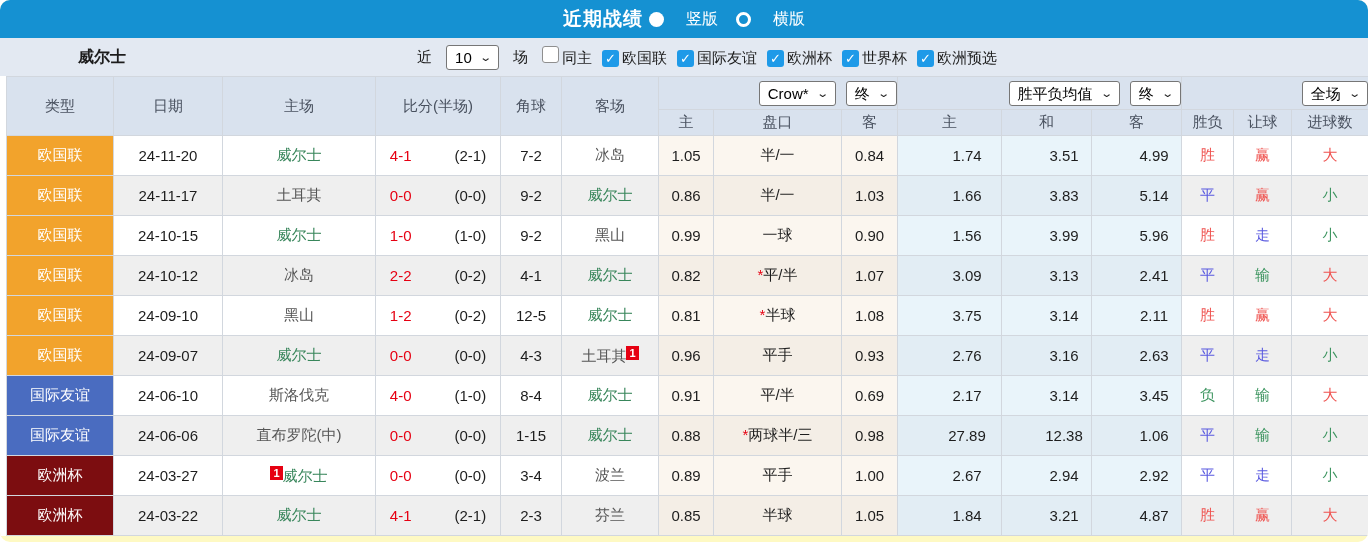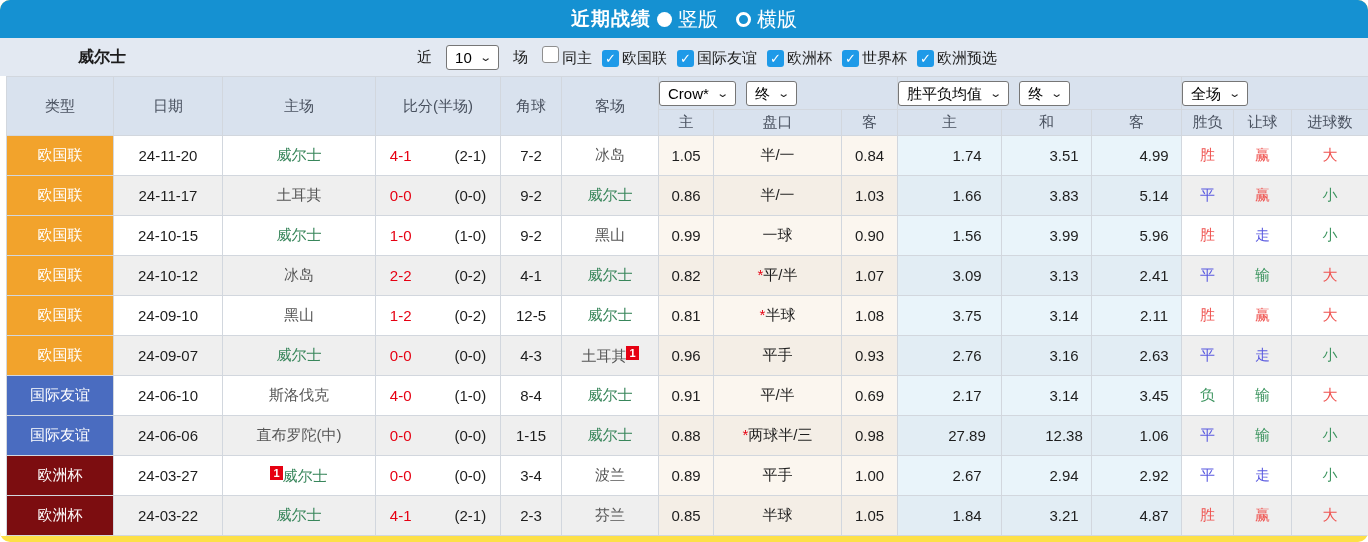--- a/index.html
+++ b/index.html
@@ -2,30 +2,30 @@
 <html><head>
 <meta charset="utf-8">
 <style>
   * { margin:0; padding:0; box-sizing:border-box; }
   html,body { background:#ffffff; }
   body {
     width:1368px; height:542px; overflow:hidden;
     font-family:"Liberation Sans","DejaVu Sans",sans-serif;
     color:#222;
   }
-  .widget { width:1368px; height:542px; border-radius:10px; overflow:hidden; background:#fde047; }
+  .widget { width:1368px; height:542px; border-radius:10px; overflow:hidden; background:#fef9c3; }
 
   
   .topbar {
     height:38px; background:#1591d2; display:flex; align-items:center; justify-content:center;
     color:#fff; gap:6px;
   }
   .topbar .title { font-size:19px; font-weight:bold; letter-spacing:1px; }
   .radio-group { display:flex; align-items:center; gap:18px; }
-  .radio-item { display:flex; align-items:center; gap:6px; cursor:pointer; font-size:20px; }
+  .radio-item { display:flex; align-items:center; gap:22px; cursor:pointer; font-size:16px; }
   .radio-dot { width:15px; height:15px; border-radius:50%; }
   .radio-dot.sel { background:#fff; }
   .radio-dot.unsel { background:transparent; border:3px solid #fff; }
 
   
   .filterbar {
     height:38px; background:#e3e9f2; display:flex; align-items:center; font-size:15px; color:#1c1c1c;
   }
   .team-name-main { font-weight:bold; font-size:16px; margin-left:78px; }
   .filter-controls { display:flex; align-items:center; gap:4px; margin-left:auto; margin-right:auto;
@@ -42,21 +42,21 @@
   .cb-label { font-size:15px; }
   .gap-sm { width:6px; }
 
   
   .table-wrap { padding-left:6px; background:#fff; }
   table { border-collapse:collapse; table-layout:fixed; width:1362px; }
   th, td { border:1px solid #d2d7de; text-align:center; overflow:hidden; white-space:nowrap; }
   thead th { background:#d9e2ee; color:#49515f; font-weight:normal; font-size:15px; }
   tr.hdr-top th { height:33px; }
   tr.hdr-sub th { height:26px; }
-  .hdr-selects { display:flex; align-items:center; justify-content:flex-start; gap:10px; }
+  .hdr-selects { display:flex; align-items:center; justify-content:flex-end; gap:10px; }
   tbody td { height:40px; font-size:15px; color:#1d1d1d; }
   tr.even td { background:#efefef; }
   tr.odd  td { background:#ffffff; }
   td.c-type { padding:0; }
   .type-badge { width:100%; height:100%; display:flex; align-items:center; justify-content:center;
     color:#fff; font-size:15px; }
   td.c-odds  { background:#fbf6ef !important; }
   tr.even td.c-odds { background:#f4eee6 !important; }
   td.c-avg   { background:#e9f4fa !important;padding-left:35px; }
   tr.even td.c-avg  { background:#e2edf4 !important;text-align:center; }

